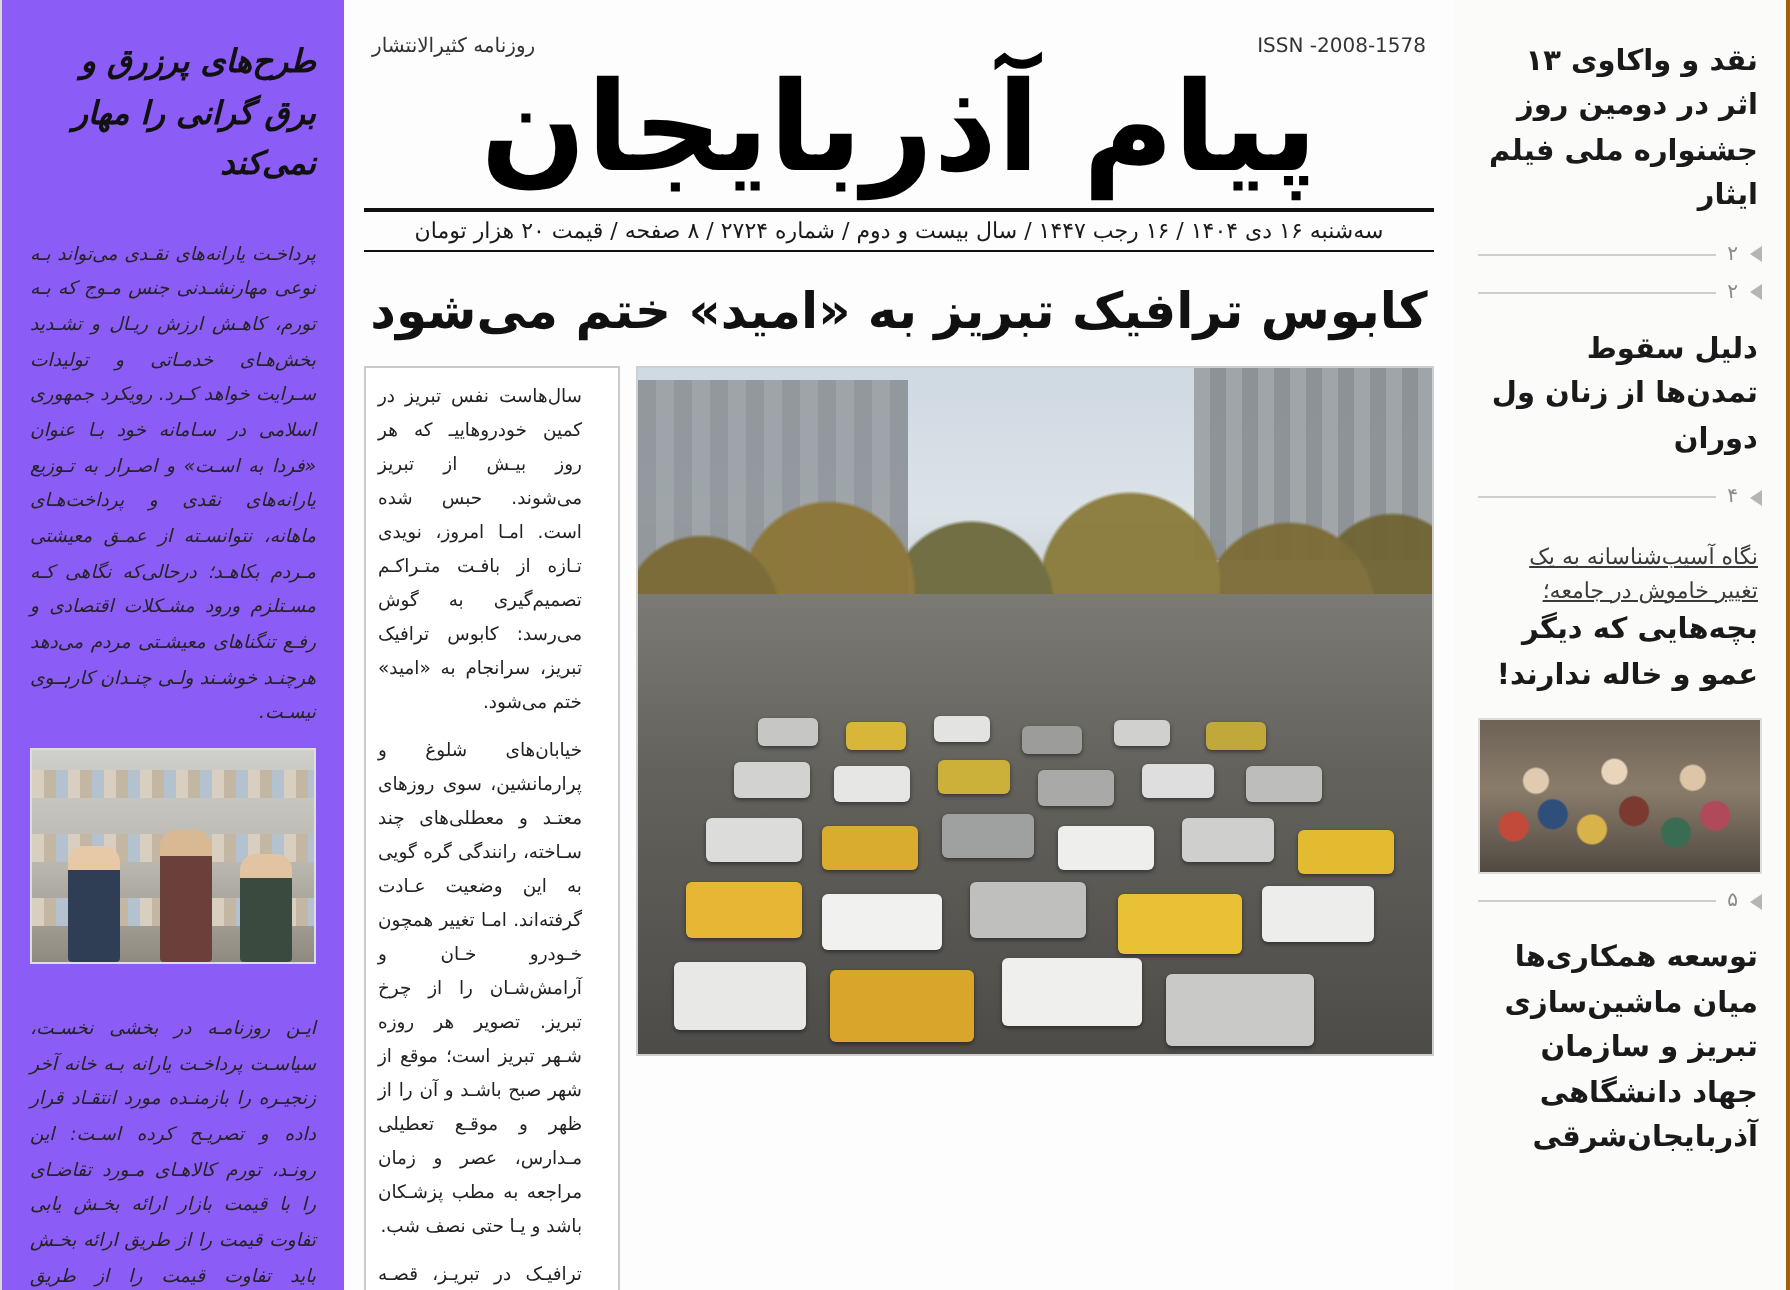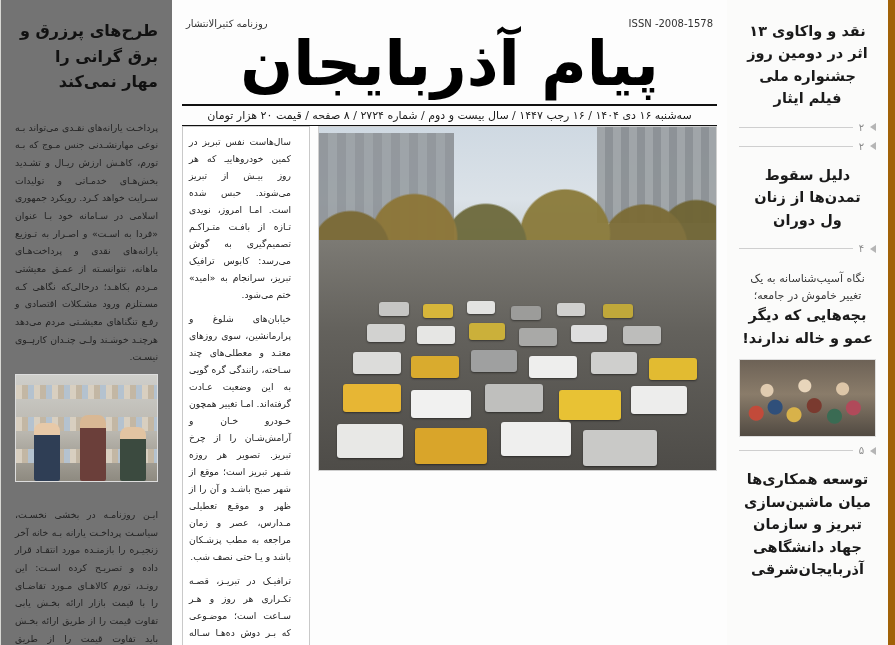--- a/index.html
+++ b/index.html
@@ -15,32 +15,33 @@
     overflow: hidden;
     display: flex;
     flex-direction: row-reverse;
   }
 
   
   
   .col-right {
     width: 172px;
     padding: 18px 14px 8px 14px;
-    background: #737373;
+    background: #8b5cf6;
     border-left: 1px solid #d8d8d4;
     direction: rtl;
     text-align: right;
+    font-style: italic;
   }
   .col-left {
     width: 168px;
     padding: 14px 12px 8px 12px;
     background: #fbfbfa;
-    border-right: 7px solid #a16207;
+    border-right: 2px solid #a16207;
     direction: rtl;
-    text-align: center;
+    text-align: right;
   }
   .col-center {
     flex: 1;
     padding: 10px 10px 6px 10px;
     direction: rtl;
   }
 
   
   .side-item { padding: 6px 2px 4px 2px; }
   .side-title {
@@ -48,20 +49,21 @@
     font-weight: bold;
     line-height: 1.55;
     color: #1a1a1a;
     letter-spacing: 0;
   }
   .side-sub {
     font-size: 11px;
     color: #3b3b3b;
     line-height: 1.5;
     margin-top: 5px;
+    text-decoration: underline;
   }
   .side-rule {
     display: flex;
     align-items: center;
     gap: 6px;
     margin: 8px 0 6px 0;
     color: #9a9a9a;
   }
   .side-rule .bar { flex: 1; height: 1px; background: #cfcfcf; }
   .side-rule .num { font-size: 10px; color: #8a8a8a; }
@@ -239,20 +241,21 @@
 
     <div class="masthead">
       <div class="mast-top">
         <span>ISSN -2008-1578</span>
         <span>روزنامه کثیرالانتشار</span>
       </div>
       <div class="mast-title">پیام آذربایجان</div>
       <div class="mast-line">سه‌شنبه ۱۶ دی ۱۴۰۴ / ۱۶ رجب ۱۴۴۷ / سال بیست و دوم / شماره ۲۷۲۴ / ۸ صفحه / قیمت ۲۰ هزار تومان</div>
     </div>
 
+    <div class="headline">کابوس ترافیک تبریز به «امید» ختم می‌شود</div>
 
     <div class="center-body">
       <div class="article-col">
         <p>سال‌هاست نفس تبریز در کمین خودروهاییـ که هر روز بیـش از تبریز می‌شوند. حبس شده است. امـا امروز، نویدی تـازه از بافـت متـراکـم تصمیم‌گیری به گوش می‌رسد: کابوس ترافیک تبریز، سرانجام به «امید» ختم می‌شود.</p>
         <p>خیابان‌های شلوغ و پرارمانشین، سوی روزهای معتـد و معطلی‌های چند سـاخته، رانندگی گره گویی به این وضعیت عـادت گرفته‌اند. امـا تغییر همچون خـودرو خـان و آرامش‌شـان را از چرخ تبریز. تصویر هر روزه شـهر تبریز است؛ موقع از شهر صبح باشـد و آن را از ظهر و موقـع تعطیلی مـدارس، عصر و زمان مراجعه به مطب پزشـکان باشد و یـا حتی نصف شب.</p>
         <p>ترافیـک در تبریـز، قصـه تکـراری هر روز و هـر سـاعت است؛ موضـوعی که بـر دوش ده‌هـا سـاله مـردم کـه نفس شـهر را بریـده و بـه ده کالای سـردرگم پیچیـده‌های تحمـل شـده اسـت. حـالا امـا به ظاهـر می‌رسـد مدیران شـهری بـس از سال‌هـا سـخن بـاز کـردن این گـره کـور اسـت. بالا رفتـن واقعـاتی را در تبریـز کار قـرار دادهاند؛ اقدامـی کـه امیدها بـرای گره‌گشـایی از ایـن مشـکل دیرینـه را صـدچنـدان کرده است.</p>
 
       </div>
 
       <div class="photo-wrap">

